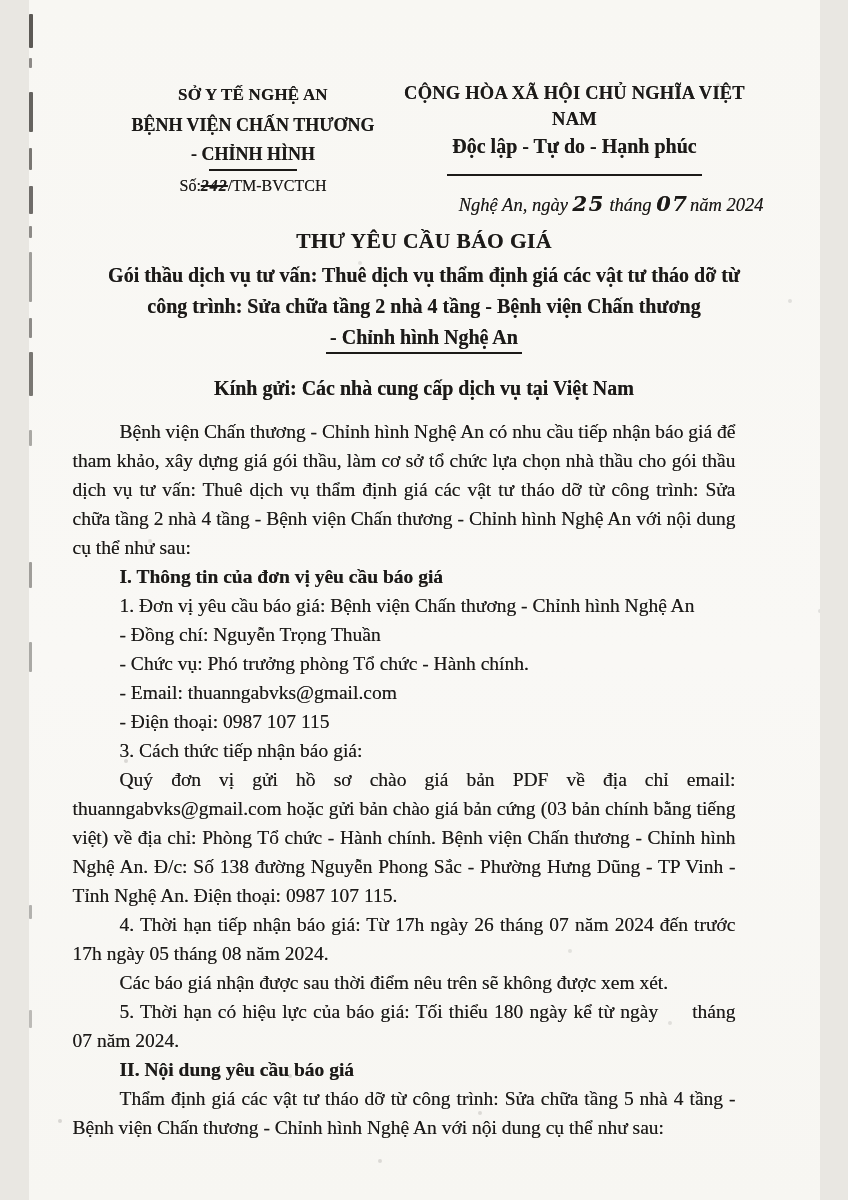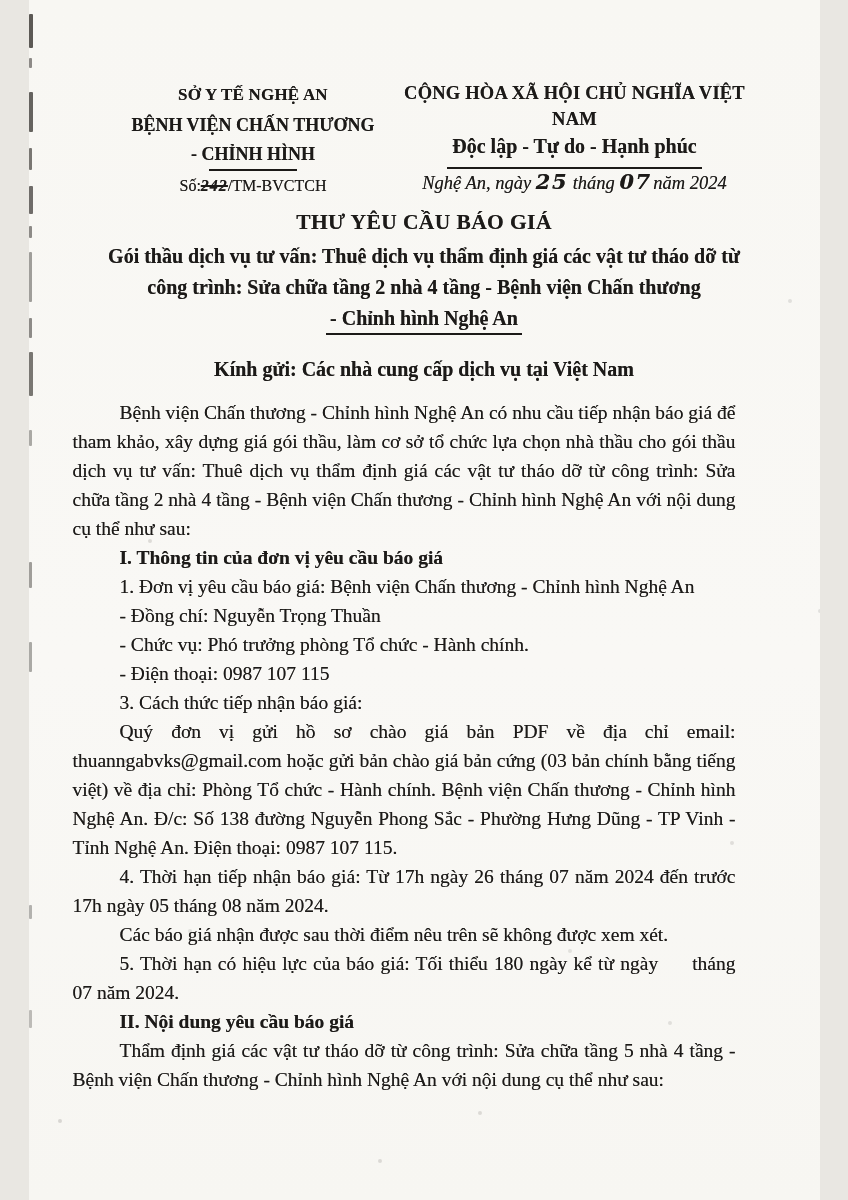--- a/index.html
+++ b/index.html
@@ -49,22 +49,22 @@
   .h-left .l1{font-size:17px;font-weight:bold;line-height:30px;letter-spacing:.2px;}
   .h-left .l2{font-size:18px;font-weight:bold;line-height:30px;}
   .h-left .l3{font-size:18px;font-weight:bold;line-height:28px;}
   .short-rule{width:88px;height:2px;background:#1c1a18;margin:1px auto 2px;}
   .h-left .ref{font-size:16px;line-height:26px;}
   .ref-num{font-style:italic;font-weight:bold;text-decoration:line-through;
     text-decoration-thickness:1.5px;letter-spacing:1px;}
   .h-right{width:408px;text-align:center;}
   .h-right .nt{font-size:18.5px;font-weight:bold;line-height:26px;letter-spacing:.2px;}
   .motto{display:inline-block;font-size:20px;font-weight:bold;line-height:26px;
-    border-bottom:2px solid #1c1a18;padding:1px 5px 8px;}
-  .date-line{font-style:italic;font-size:18.5px;line-height:26px;}
+    border-bottom:2px solid #1c1a18;padding:1px 5px 15px;}
+  .date-line{margin-top:15px;font-style:italic;font-size:18.5px;line-height:26px;text-align:right;}
   .hw{font-family:"DejaVu Serif",serif;font-style:italic;font-weight:bold;
     font-size:21px;letter-spacing:1.5px;}
   .hw-month{margin-right:-3px;}
   
   .title-block{text-align:center;margin-top:8px;}
   .doc-title{font-size:21.5px;font-weight:bold;letter-spacing:.4px;line-height:30px;}
   .doc-sub{font-size:20px;font-weight:bold;line-height:31px;margin-top:4px;}
   .u{display:inline-block;border-bottom:2px solid #1c1a18;padding:0 4px 2px;line-height:25px;}
   .salutation{font-size:20px;font-weight:bold;margin-top:20px;line-height:28px;}
   
@@ -121,20 +121,21 @@
     </div>
     <div class="salutation">Kính gửi: Các nhà cung cấp dịch vụ tại Việt Nam</div>
   </div>
 
   <div class="body-text">
     <p>Bệnh viện Chấn thương - Chỉnh hình Nghệ An có nhu cầu tiếp nhận báo giá để tham khảo, xây dựng giá gói thầu, làm cơ sở tổ chức lựa chọn nhà thầu cho gói thầu dịch vụ tư vấn: Thuê dịch vụ thẩm định giá các vật tư tháo dỡ từ công trình: Sửa chữa tầng 2 nhà 4 tầng - Bệnh viện Chấn thương - Chỉnh hình Nghệ An với nội dung cụ thể như sau:</p>
     <p class="b">I. Thông tin của đơn vị yêu cầu báo giá</p>
     <p>1. Đơn vị yêu cầu báo giá: Bệnh viện Chấn thương - Chỉnh hình Nghệ An</p>
     <p>- Đồng chí: Nguyễn Trọng Thuần</p>
     <p>- Chức vụ: Phó trưởng phòng Tổ chức - Hành chính.</p>
+    <p>- Email: thuanngabvks@gmail.com</p>
     <p>- Điện thoại: 0987 107 115</p>
     <p>3. Cách thức tiếp nhận báo giá:</p>
     <p>Quý đơn vị gửi hồ sơ chào giá bản PDF về địa chỉ email: thuanngabvks@gmail.com hoặc gửi bản chào giá bản cứng (03 bản chính bằng tiếng việt) về địa chỉ: Phòng Tổ chức - Hành chính. Bệnh viện Chấn thương - Chỉnh hình Nghệ An. Đ/c: Số 138 đường Nguyễn Phong Sắc - Phường Hưng Dũng - TP Vinh - Tỉnh Nghệ An. Điện thoại: 0987 107 115.</p>
     <p>4. Thời hạn tiếp nhận báo giá: Từ 17h ngày 26 tháng 07 năm 2024 đến trước 17h ngày 05 tháng 08 năm 2024.</p>
     <p>Các báo giá nhận được sau thời điểm nêu trên sẽ không được xem xét.</p>
     <p><span>5. Thời hạn có hiệu lực của báo giá: Tối thiểu 180 ngày kể từ ngày</span><span class="gap-space"></span><span>tháng 07 năm 2024.</span></p>
     <p class="b">II. Nội dung yêu cầu báo giá</p>
     <p>Thẩm định giá các vật tư tháo dỡ từ công trình: Sửa chữa tầng 5 nhà 4 tầng - Bệnh viện Chấn thương - Chỉnh hình Nghệ An với nội dung cụ thể như sau:</p>
   </div>
 

